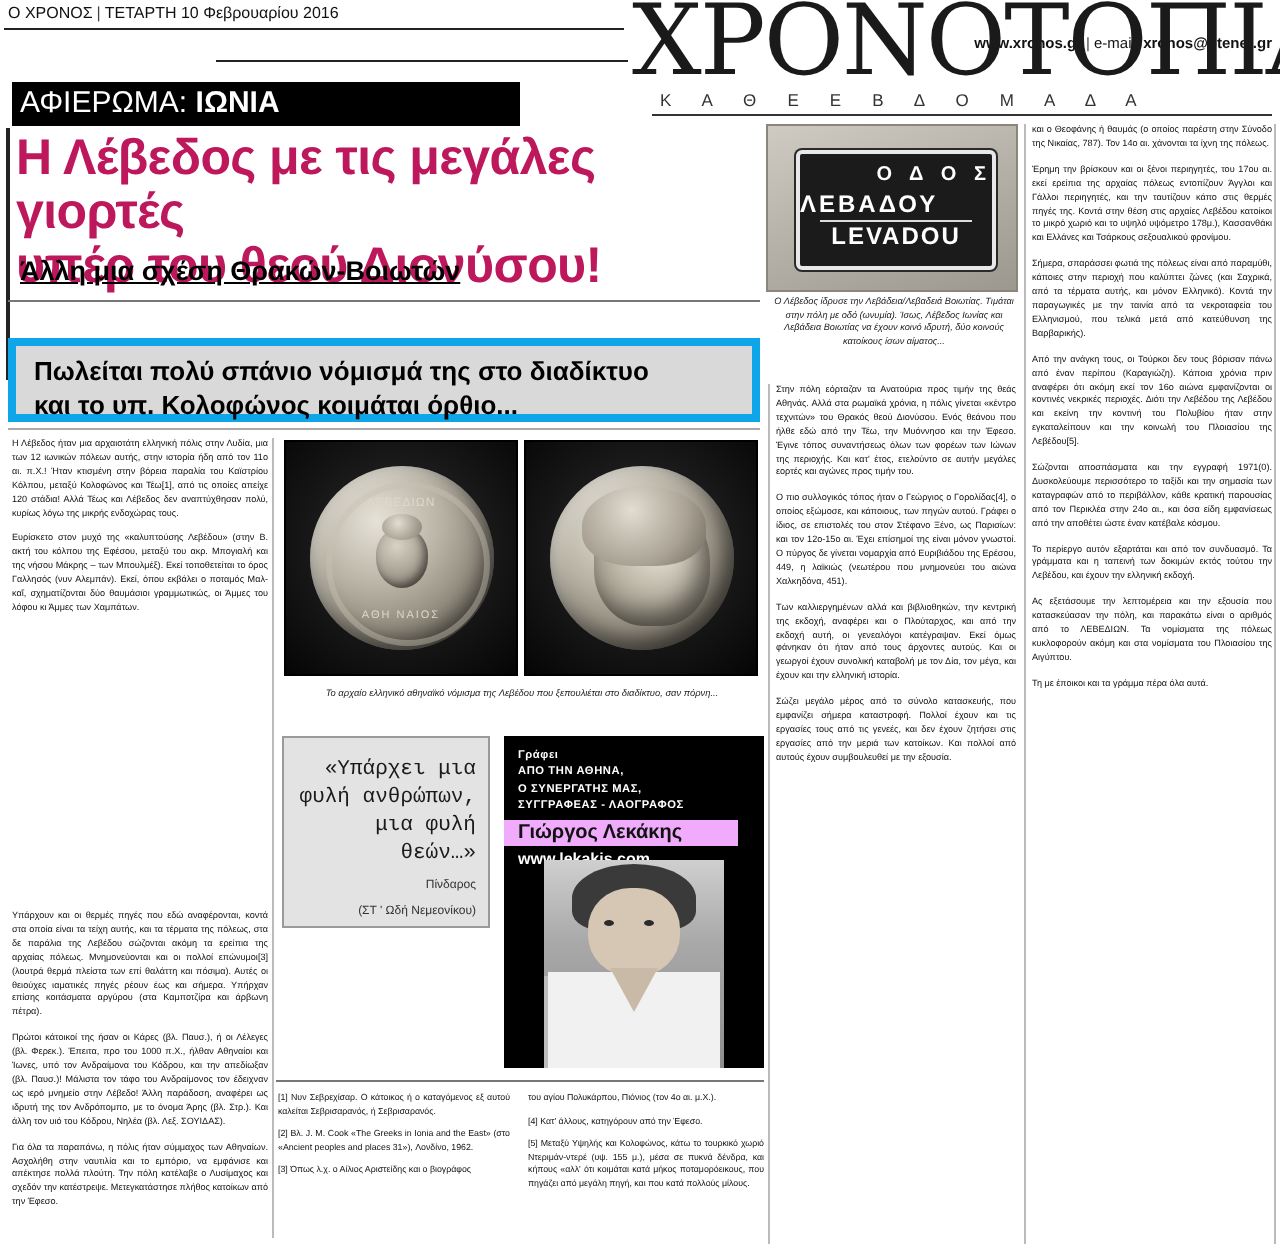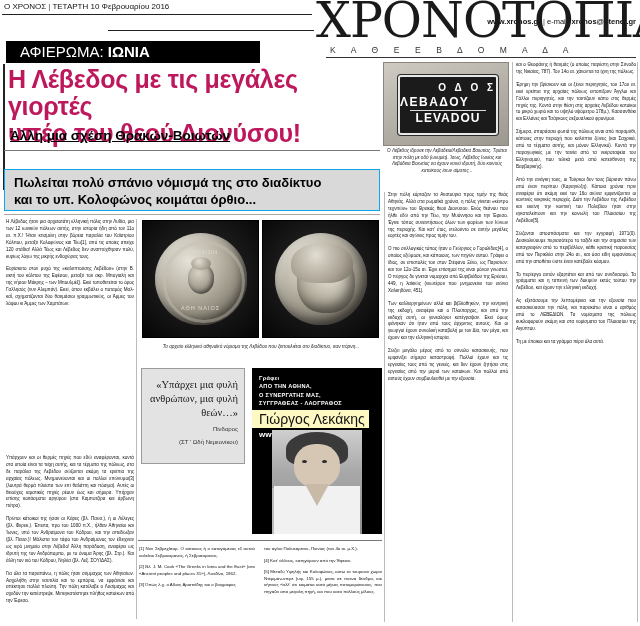--- a/index.html
+++ b/index.html
@@ -31,21 +31,21 @@
   .mh-sub{
     position:absolute;left:330px;top:45px;width:300px;
     font-size:8.5px;letter-spacing:6.6px;color:#333;white-space:nowrap;
   }
   .mh-subrule{position:absolute;left:326px;top:57px;width:310px;height:1px;background:#333;}
 
   
   .banner{
     position:absolute;left:6px;top:41px;width:254px;height:22px;
     background:#000;color:#fff;
-    font-size:15px;line-height:22px;padding-left:14px;
+    font-size:15px;line-height:22px;padding-left:4px;
     white-space:nowrap;box-sizing:border-box;
   }
   .banner .b-strong{font-weight:bold;}
 
   
   .vrule-left{position:absolute;left:3px;top:64px;width:2px;height:126px;background:#222;}
 
   
   .headline{
     position:absolute;left:8px;top:66px;width:372px;
@@ -54,21 +54,21 @@
   }
   .subhead{
     position:absolute;left:10px;top:128px;width:384px;
     font-size:13.5px;font-weight:bold;color:#000;text-decoration:underline;
   }
   .hr-thin{position:absolute;left:4px;top:150px;width:376px;height:1px;background:#777;}
 
   
   .leadbox{
     position:absolute;left:4px;top:169px;width:376px;height:42px;
-    background:#d9d9d9;border:1px solid #0ea5e9;box-sizing:border-box;
+    background:#d9d9d9;border:4px solid #0ea5e9;box-sizing:border-box;
     padding:4px 9px 0 9px;
   }
   .leadbox p{
     margin:0;font-size:13px;line-height:17px;font-weight:bold;color:#000;
   }
 
   
   .sign-photo{
     position:absolute;left:383px;top:62px;width:126px;height:84px;
     background:linear-gradient(160deg,#cfcac2 0%,#b7b2aa 45%,#9d988f 100%);
@@ -148,39 +148,39 @@
     font-size:4.7px;line-height:7px;text-align:center;color:#222;font-style:italic;
   }
 
   
   .quotebox{
     position:absolute;left:141px;top:368px;width:104px;height:96px;
     background:#e3e3e3;border:1px solid #9a9a9a;box-sizing:border-box;
     padding:9px 6px 0 6px;text-align:right;
   }
   .quotebox .q{
-    font-family:Liberation Serif, serif;
+    font-family:Liberation Mono, monospace;
     font-size:10.5px;line-height:14px;color:#1a1a1a;
   }
   .quotebox .attr{
     margin-top:5px;font-size:6px;line-height:8px;color:#333;
   }
 
   
   .authorbox{
     position:absolute;left:252px;top:368px;width:130px;height:166px;
     background:#000;box-sizing:border-box;overflow:hidden;
   }
   .ab-lines{padding:6px 0 0 7px;}
   .ab-lines .l{
     color:#fff;font-size:5.6px;line-height:8.4px;font-weight:bold;letter-spacing:.3px;
   }
   .ab-name{
-    margin:2px 0 0 0;background:#fef9c3;color:#111;
-    font-size:14px;font-weight:normal;padding:1px 0 1px 7px;width:110px;
+    margin:2px 0 0 0;background:#f0abfc;color:#111;
+    font-size:10px;font-weight:bold;padding:1px 0 1px 7px;width:110px;
   }
   .ab-url{color:#fff;font-size:8px;font-weight:bold;padding:2px 0 0 7px;}
   .ab-photo{
     position:absolute;left:20px;top:62px;width:90px;height:104px;
     background:linear-gradient(180deg,#cfcfcf 0%,#a8a8a8 40%,#8e8e8e 100%);
     overflow:hidden;
   }
   .ab-photo .hair{
     position:absolute;left:14px;top:2px;width:62px;height:34px;border-radius:50% 50% 30% 30%;
     background:#3a3a3a;

